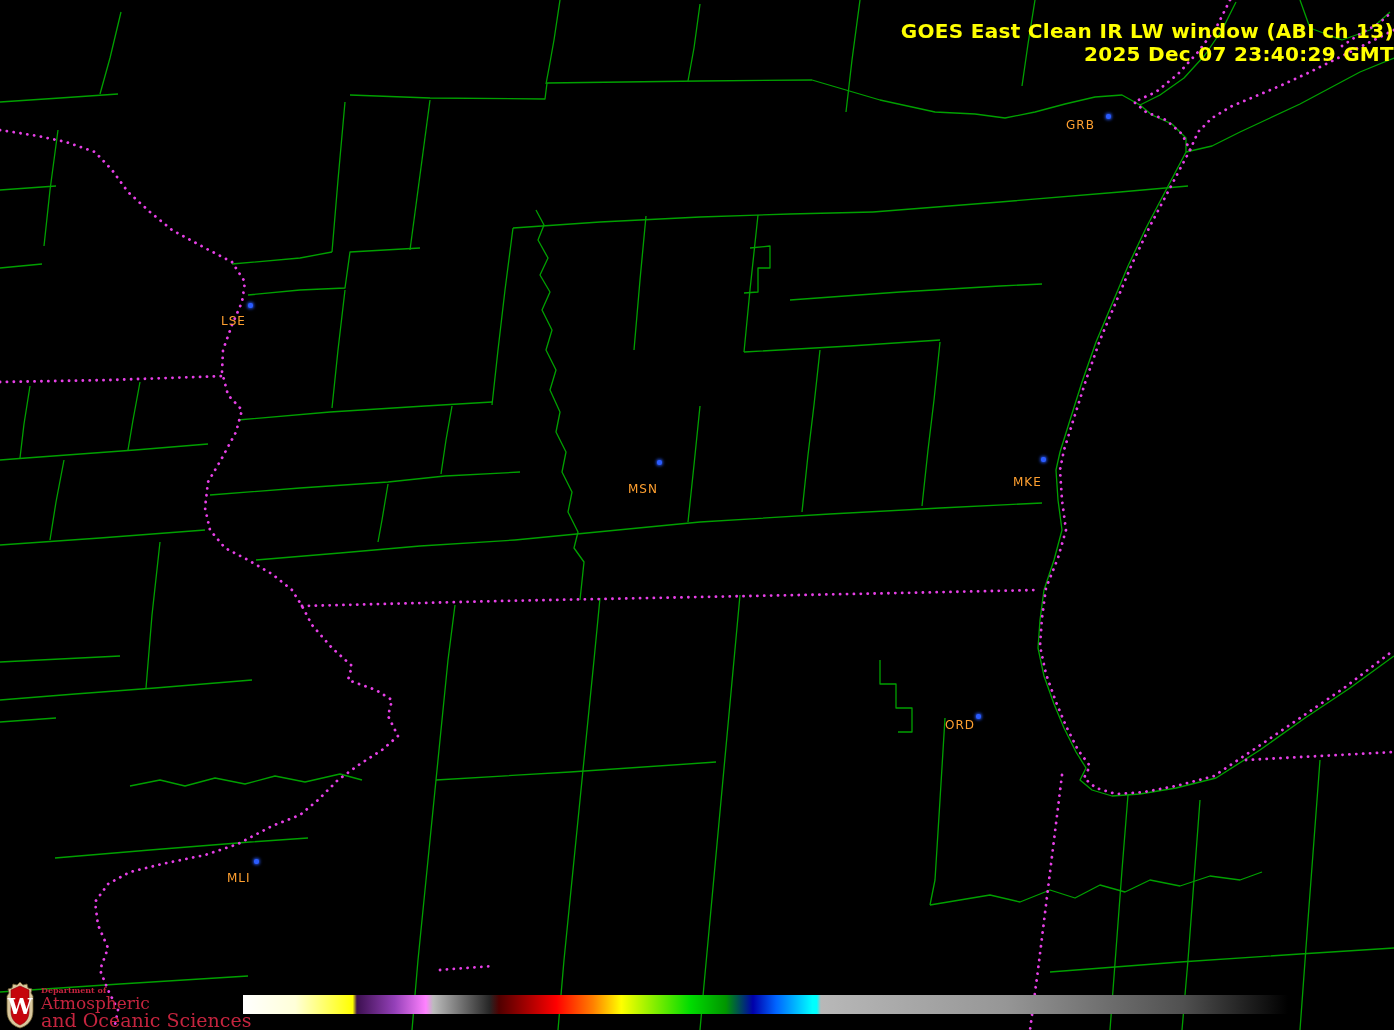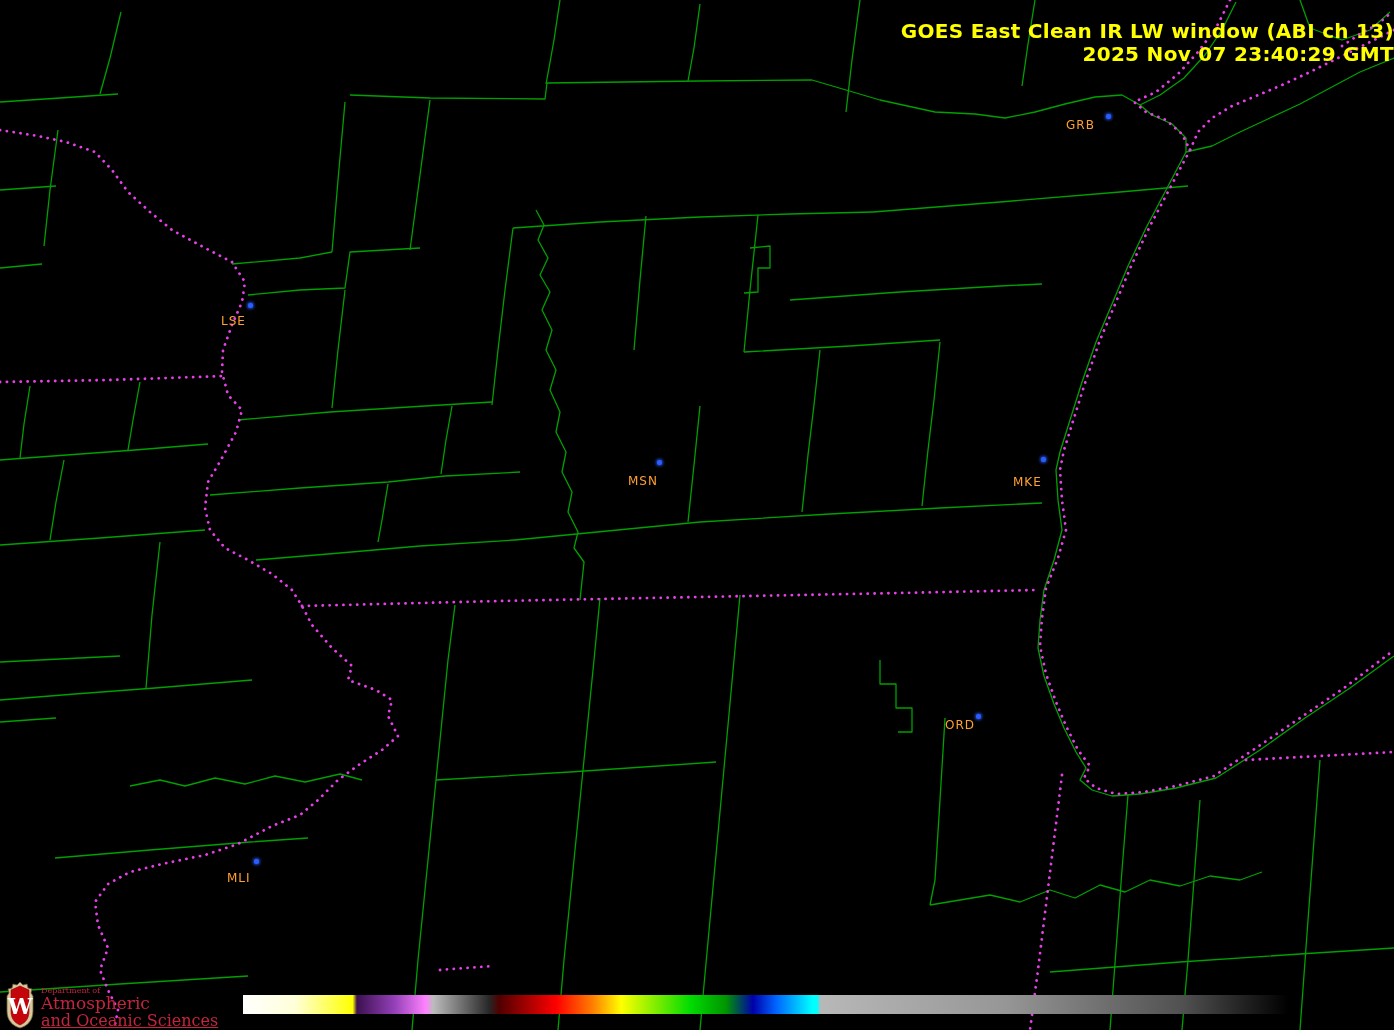--- a/index.html
+++ b/index.html
@@ -15,23 +15,23 @@
   .station{position:absolute;width:0;height:0;}
   .station .dot{position:absolute;width:5px;height:5px;border-radius:2px;
         background:var(--station-marker,#2b5cff);box-shadow:0 0 3px 1px rgba(40,90,255,.8);
         left:-2px;top:-2px;}
   .station .lbl{position:absolute;color:var(--station-label,#ffa030);font-size:12px;
         letter-spacing:1px;font-weight:500;white-space:nowrap;}
   #colorbar{position:absolute;left:243px;top:995px;width:1045px;height:19px;}
   #logo{position:absolute;left:6px;top:981px;display:flex;align-items:flex-start;}
   #logo .crest{width:28px;height:48px;}
   #logo .ltext{margin-left:7px;color:var(--logo-text,#c4243e);font-family:"DejaVu Serif","Liberation Serif",serif;}
-  #logo .dep{font-size:8px;line-height:9px;margin-top:5px;font-weight:normal;}
+  #logo .dep{font-size:8px;line-height:9px;margin-top:5px;font-weight:bold;}
   #logo .l1{font-size:17px;line-height:17px;}
-  #logo .l2{font-size:16px;line-height:17px;text-decoration:underline;}
+  #logo .l2{font-size:19px;line-height:17px;}
 </style>
 </head>
 <body>
 
 <div id="screen">
 
   <svg id="map" viewBox="0 0 1394 1030" width="1394" height="1030" xmlns="http://www.w3.org/2000/svg">
 
     <g>
 
@@ -115,34 +115,34 @@
       <path class="border" d="M1394,30 L1366,44 L1338,58 L1310,72 L1282,85 L1256,96 L1232,106 L1212,118 L1198,132 L1190,150"></path>
       <path class="border" d="M1342,46 L1360,34 L1378,24 L1392,12"></path>
       <path class="border" d="M1246,760 L1320,756 L1394,752"></path>
       <path class="border" d="M1062,775 L1054,840 L1046,905 L1038,970 L1030,1030"></path>
       <path class="border" d="M440,970 L492,966"></path>
     </g>
   </svg>
 
   <div id="title">
     <div>GOES East Clean IR LW window (ABI ch 13)</div>
-    <div>2025 Nov 07  23:40:29 GMT</div>
+    <div>2025 Dec 07  23:40:29 GMT</div>
   </div>
 
   <div class="station" style="left:1108px;top:116px;">
     <span class="dot"></span>
     <span class="lbl" style="left:-42px;top:2px;">GRB</span>
   </div>
   <div class="station" style="left:250px;top:305px;">
     <span class="dot"></span>
     <span class="lbl" style="left:-29px;top:9px;">LSE</span>
   </div>
   <div class="station" style="left:659px;top:462px;">
     <span class="dot"></span>
-    <span class="lbl" style="left:-31px;top:12px;">MSN</span>
+    <span class="lbl" style="left:-31px;top:20px;">MSN</span>
   </div>
   <div class="station" style="left:1043px;top:459px;">
     <span class="dot"></span>
     <span class="lbl" style="left:-30px;top:16px;">MKE</span>
   </div>
   <div class="station" style="left:978px;top:716px;">
     <span class="dot"></span>
     <span class="lbl" style="left:-33px;top:2px;">ORD</span>
   </div>
   <div class="station" style="left:256px;top:861px;">

